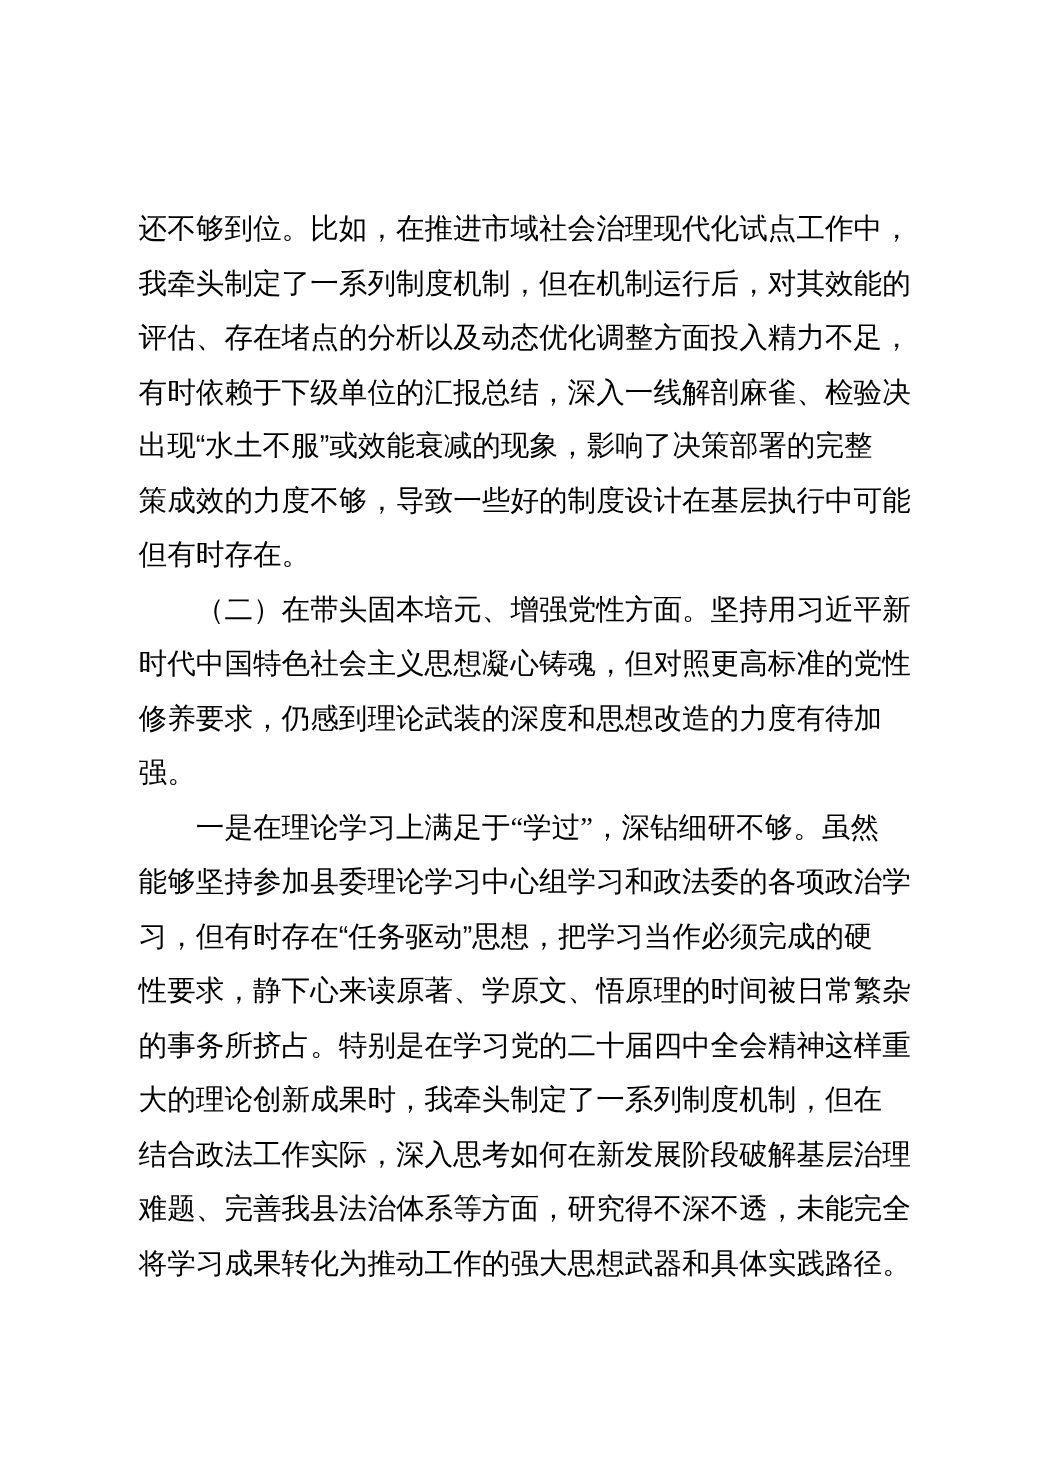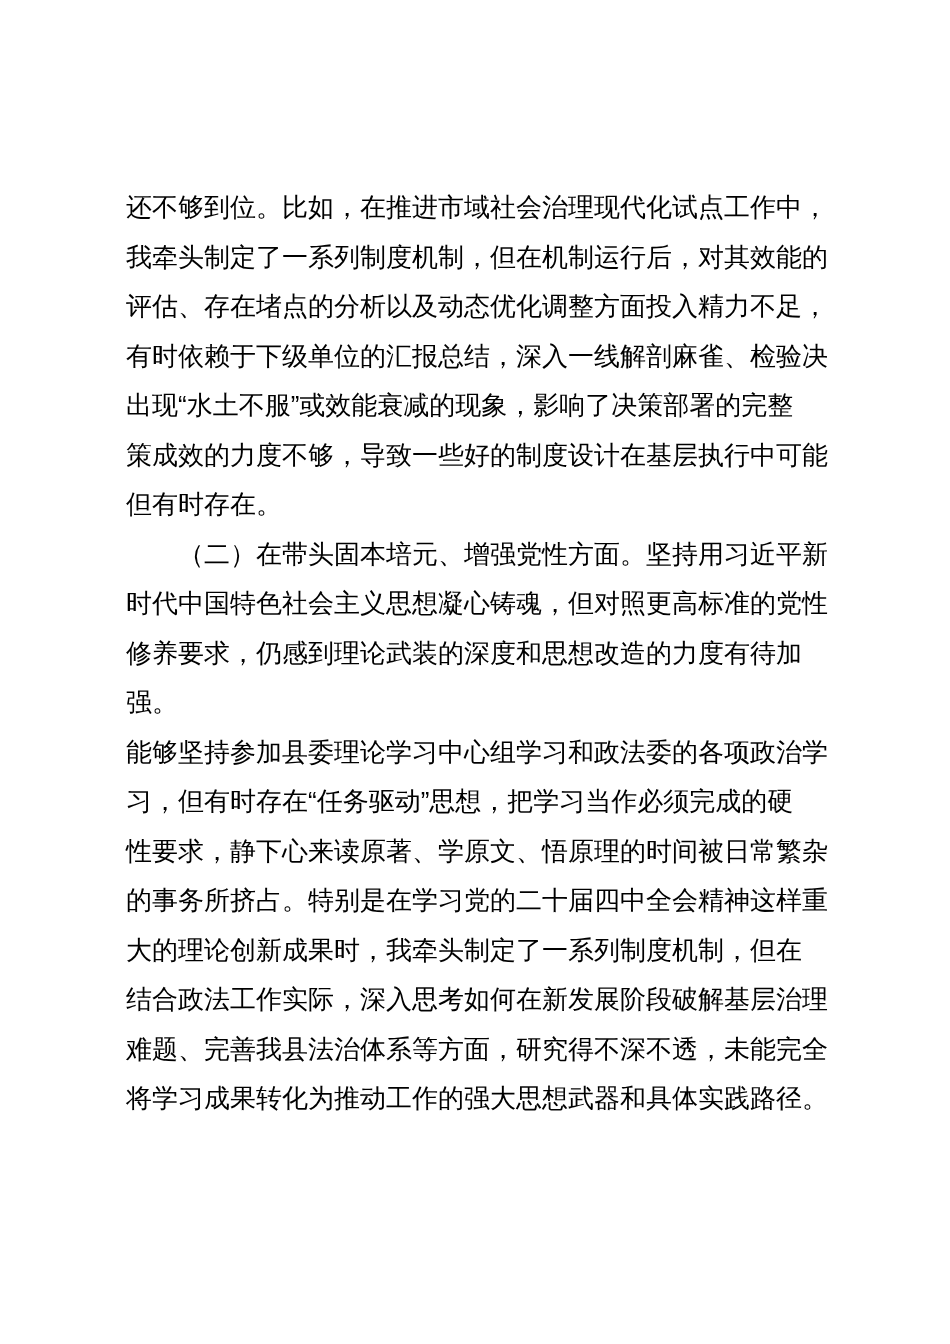--- a/index.html
+++ b/index.html
@@ -55,20 +55,21 @@
       <div class="line">策成效的力度不够，导致一些好的制度设计在基层执行中可能</div>
       <div class="line">但有时存在。</div>
     </div>
     <div class="paragraph">
       <div class="line indent">（二）在带头固本培元、增强党性方面。坚持用习近平新</div>
       <div class="line">时代中国特色社会主义思想凝心铸魂，但对照更高标准的党性</div>
       <div class="line">修养要求，仍感到理论武装的深度和思想改造的力度有待加</div>
       <div class="line">强。</div>
     </div>
     <div class="paragraph">
+      <div class="line indent">一是在理论学习上满足于“学过”，深钻细研不够。虽然</div>
       <div class="line">能够坚持参加县委理论学习中心组学习和政法委的各项政治学</div>
       <div class="line">习，但有时存在“任务驱动”思想，把学习当作必须完成的硬</div>
       <div class="line">性要求，静下心来读原著、学原文、悟原理的时间被日常繁杂</div>
       <div class="line">的事务所挤占。特别是在学习党的二十届四中全会精神这样重</div>
       <div class="line">大的理论创新成果时，我牵头制定了一系列制度机制，但在</div>
       <div class="line">结合政法工作实际，深入思考如何在新发展阶段破解基层治理</div>
       <div class="line">难题、完善我县法治体系等方面，研究得不深不透，未能完全</div>
       <div class="line">将学习成果转化为推动工作的强大思想武器和具体实践路径。</div>
     </div>
   </div>

